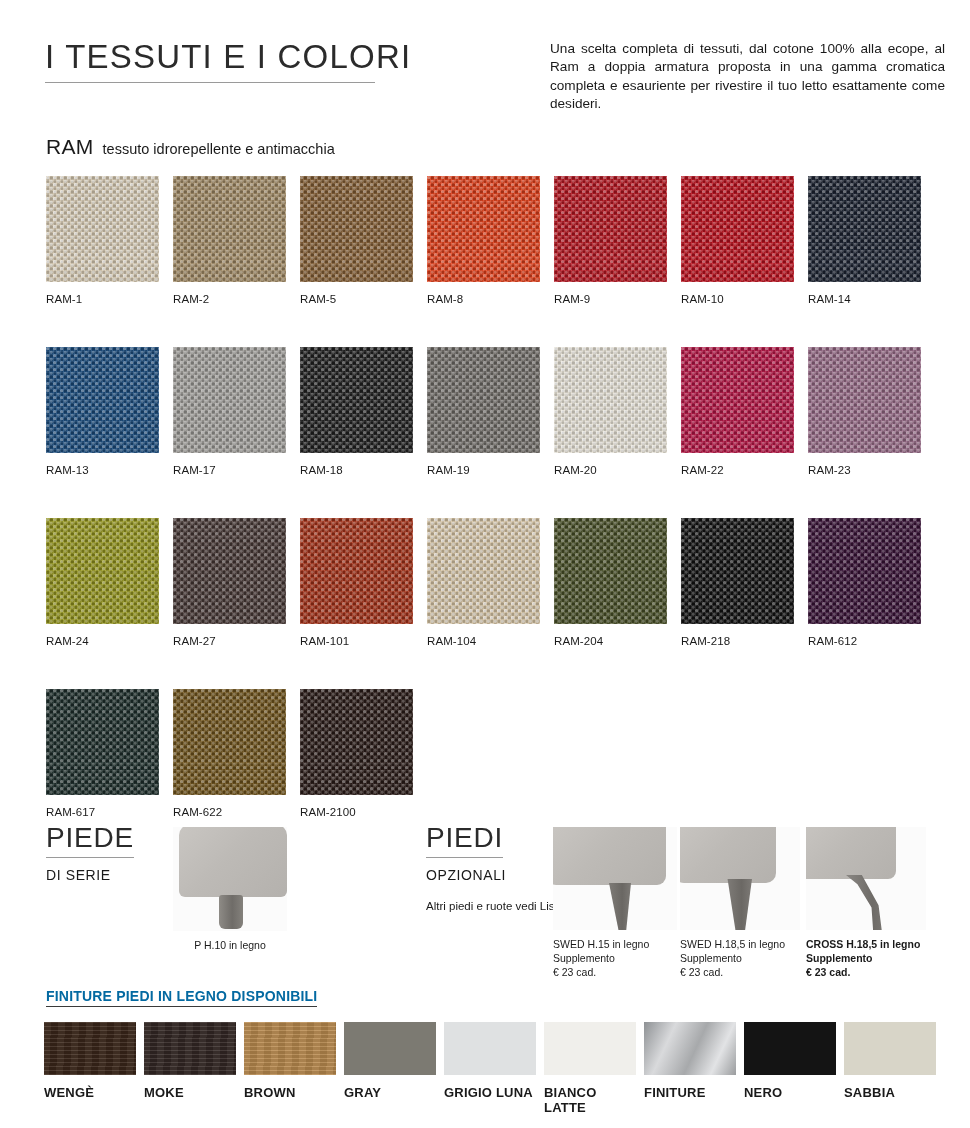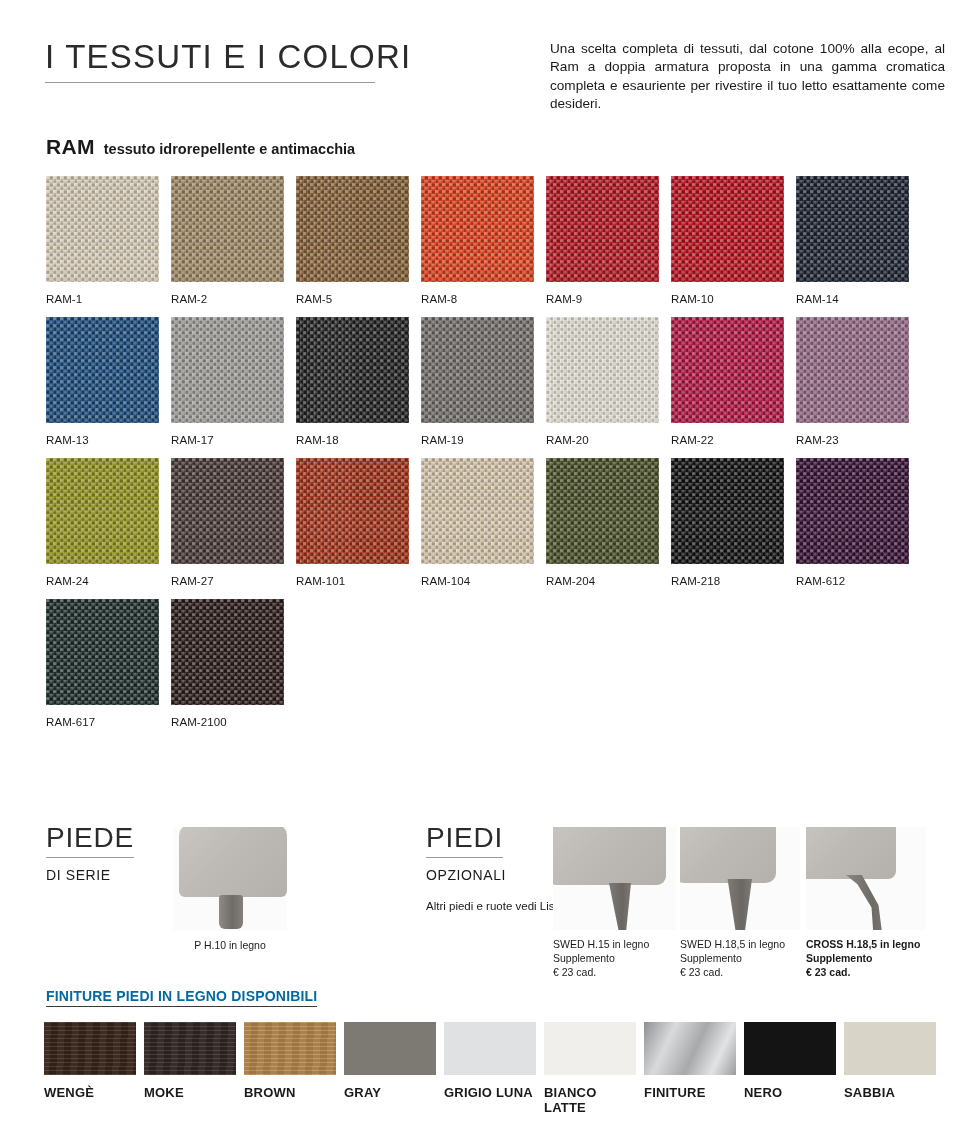--- a/index.html
+++ b/index.html
@@ -38,35 +38,33 @@
     color: #1a1a1a;
   }
 
   
   .ram-head {
     position: absolute;
     left: 46px; top: 135px;
     display: flex;
     align-items: baseline;
     gap: 9px;
-    font-weight: bold;
   }
   .ram-head .ram-name { font-size: 21px; letter-spacing: .3px; color:#1a1a1a; }
   .ram-head .ram-sub  { font-size: 14.5px; color:#1a1a1a; }
 
   
   .fabric-grid {
     position: absolute;
     left: 46px; top: 176px;
     width: 880px;
     display: grid;
     grid-template-columns: repeat(7, 113px);
     column-gap: 14px;
     row-gap: 42px;
-    gap: 12px;
   }
   .swatch-cell { width: 113px; }
   .swatch {
     width: 113px; height: 106px;
     position: relative;
     overflow: hidden;
     background-color: #ccc;
   }
   
   .swatch::before {
@@ -280,20 +278,24 @@
     </div>
     <div class="swatch-cell">
       <div class="swatch" style="background-color: rgb(58, 19, 56);"></div>
       <div class="swatch-label">RAM-612</div>
     </div>
     <div class="swatch-cell">
       <div class="swatch" style="background-color: rgb(31, 48, 45);"></div>
       <div class="swatch-label">RAM-617</div>
     </div>
     <div class="swatch-cell">
+      <div class="swatch" style="background-color: rgb(116, 87, 30);"></div>
+      <div class="swatch-label">RAM-622</div>
+    </div>
+    <div class="swatch-cell">
       <div class="swatch" style="background-color: rgb(44, 29, 25);"></div>
       <div class="swatch-label">RAM-2100</div>
     </div>
   </div>
 
 <div class="piede-block">
   <div class="feet-title">PIEDE</div>
   <div class="feet-sub">DI SERIE</div>
 </div>
 

